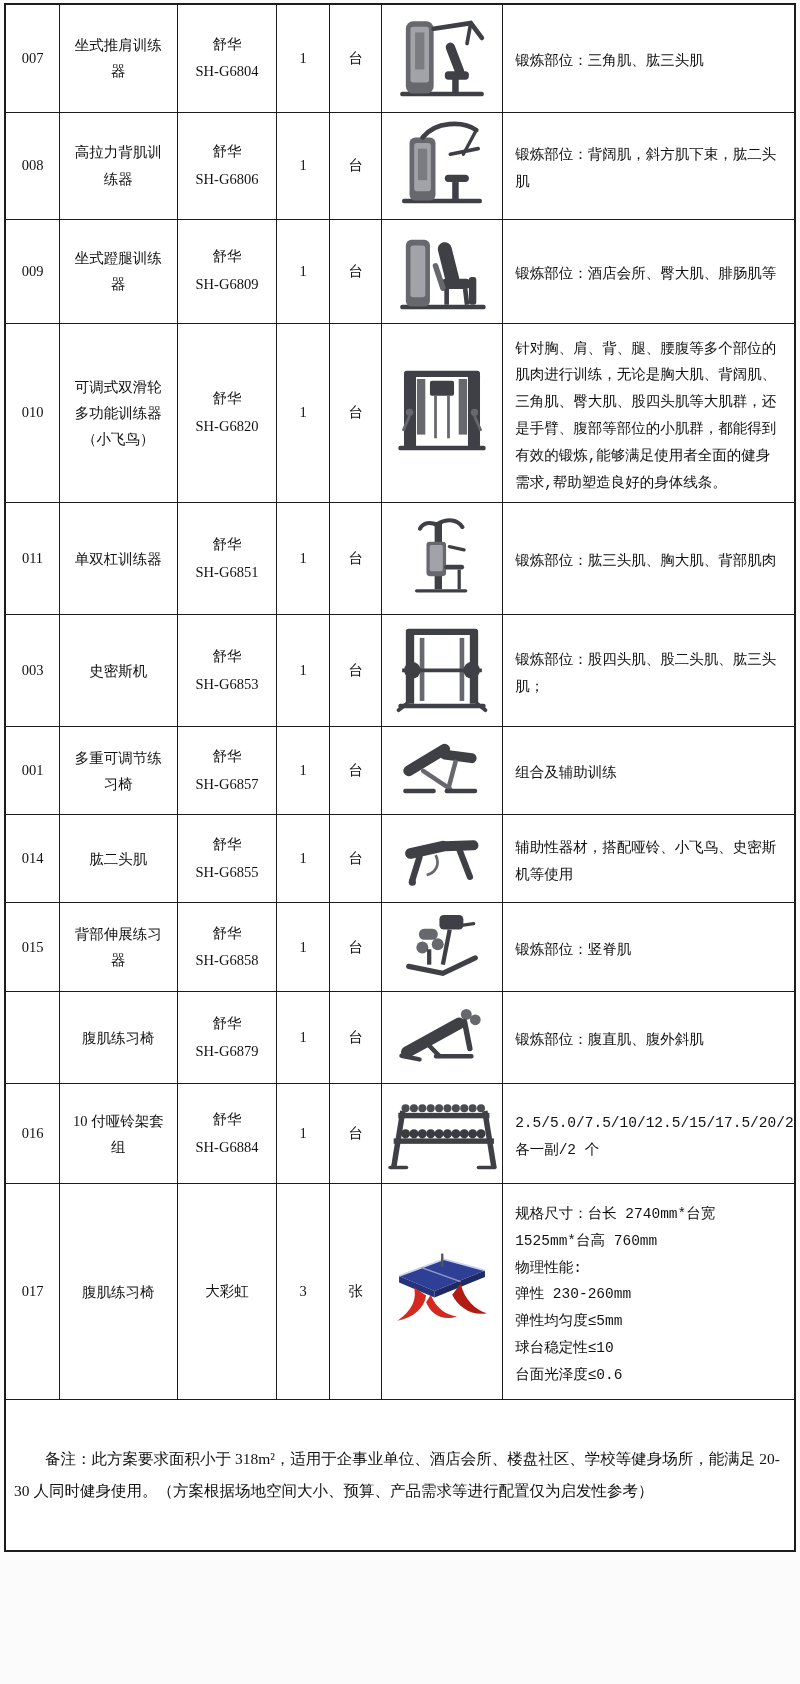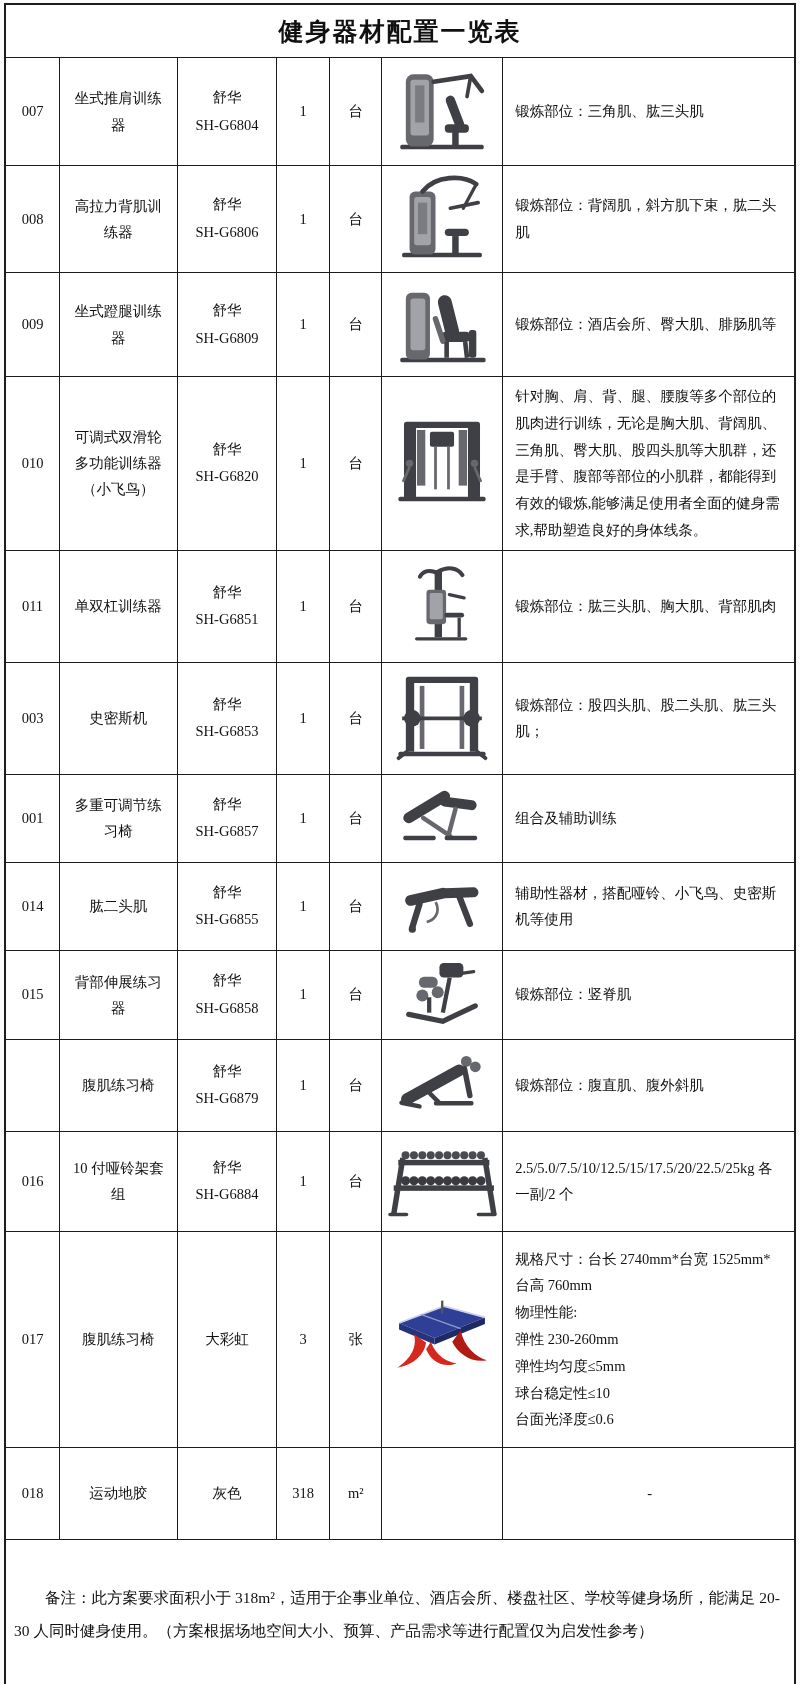--- a/index.html
+++ b/index.html
@@ -7,21 +7,21 @@
   .sheet{width:792px;margin:3px auto 0 auto;background:#fff;}
   table{width:100%;border-collapse:collapse;table-layout:fixed;border:2px solid #1c1c1c;}
   col.c-no{width:6.9%}col.c-name{width:14.9%}col.c-model{width:12.6%}
   col.c-qty{width:6.7%}col.c-unit{width:6.6%}col.c-pic{width:15.3%}col.c-remark{width:37%}
   td,th{border:1px solid #1c1c1c;vertical-align:middle;text-align:center;
         font-size:14.5px;font-weight:normal;padding:3px 4px;overflow:hidden;}
   .title-cell{height:44px;font-size:25px;font-weight:bold;letter-spacing:2px;padding:4px;}
   thead th{height:30px;font-size:15px;font-weight:bold;}
   td.name{padding:10px 13px;line-height:1.8;}
   td.model{line-height:1.9;}
-  td.remark{text-align:left;padding:6px 10px 6px 12px;line-height:1.85;white-space:pre-line;}
+  td.remark{text-align:left;padding:12px 10px 6px 12px;line-height:1.85;white-space:pre-line;font-family:Liberation Mono, monospace;}
   td.remark.center{text-align:center;white-space:normal;}
   
   tbody tr:nth-child(1){height:108px} tbody tr:nth-child(2){height:107px}
   tbody tr:nth-child(3){height:96px}  tbody tr:nth-child(4){height:164px}
   tbody tr:nth-child(5){height:112px} tbody tr:nth-child(6){height:112px}
   tbody tr:nth-child(7){height:88px}  tbody tr:nth-child(8){height:88px}
   tbody tr:nth-child(9){height:84px}  tbody tr:nth-child(10){height:92px}
   tbody tr:nth-child(11){height:100px}tbody tr:nth-child(12){height:216px}
   tbody tr:nth-child(13){height:92px}
   .pic{display:inline-flex;align-items:center;justify-content:center;}
@@ -37,23 +37,20 @@
     <colgroup>
       <col class="c-no">
         <col class="c-name">
         <col class="c-model">
         <col class="c-qty">
       <col class="c-unit">
         <col class="c-pic">
         <col class="c-remark">
     </colgroup>
     <thead>
-      <tr>
-        <td class="title-cell" colspan="7">健身器材配置一览表</td>
-      </tr>
     </thead>
     <tbody id="rows-body">
         <tr>
           <td>007</td>
           <td class="name">坐式推肩训练器</td>
           <td class="model">
             <div>舒华</div>
             <div>SH-G6804</div>
           </td>
           <td>1</td>
@@ -346,31 +343,20 @@
                 <path d="M48 50 C54 66 66 72 76 73 C62 79 48 71 43 58 Z" fill="#d5281e"></path>
               </svg>
             </span></td>
           <td class="remark">规格尺寸：台长 2740mm*台宽 1525mm*台高 760mm
 物理性能:
 弹性 230-260mm
 弹性均匀度≤5mm
 球台稳定性≤10
 台面光泽度≤0.6</td>
         </tr>
-        <tr>
-          <td>018</td>
-          <td class="name">运动地胶</td>
-          <td class="model">
-            <div>灰色</div>
-          </td>
-          <td>318</td>
-          <td>m²</td>
-          <td><span class="pic"></span></td>
-          <td class="remark center">-</td>
-        </tr>
       </tbody>
     <tfoot>
       <tr>
         <td class="footer-cell" colspan="7">
           <p><strong>备注：</strong><span>此方案要求面积小于 318m²，适用于企事业单位、酒店会所、楼盘社区、学校等健身场所，能满足 20-30 人同时健身使用。</span><strong>（方案根据场地空间大小、预算、产品需求等进行配置仅为启发性参考）</strong></p>
         </td>
       </tr>
     </tfoot>
   </table>
 </div>

